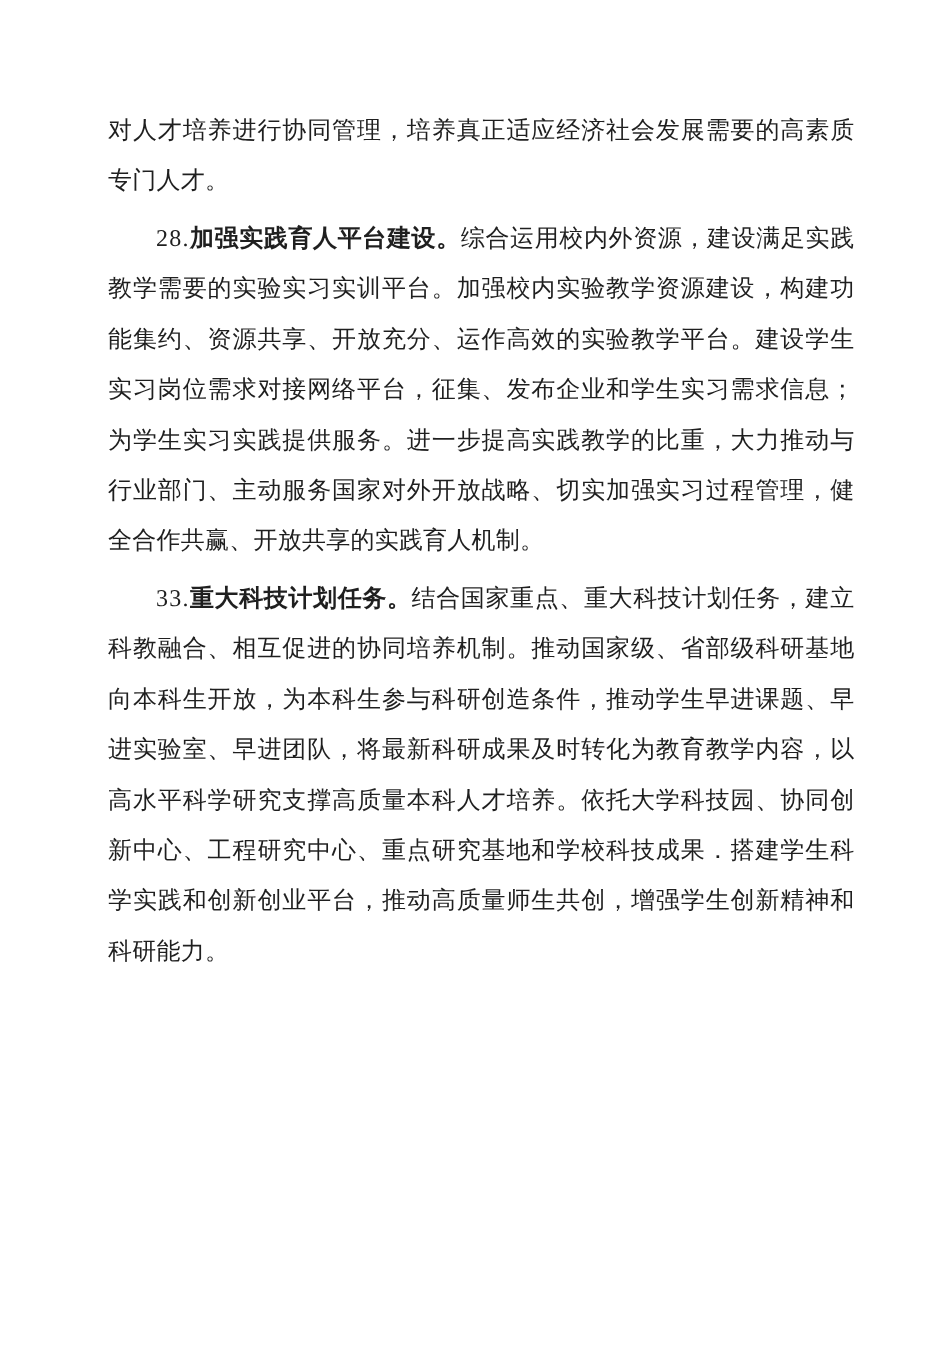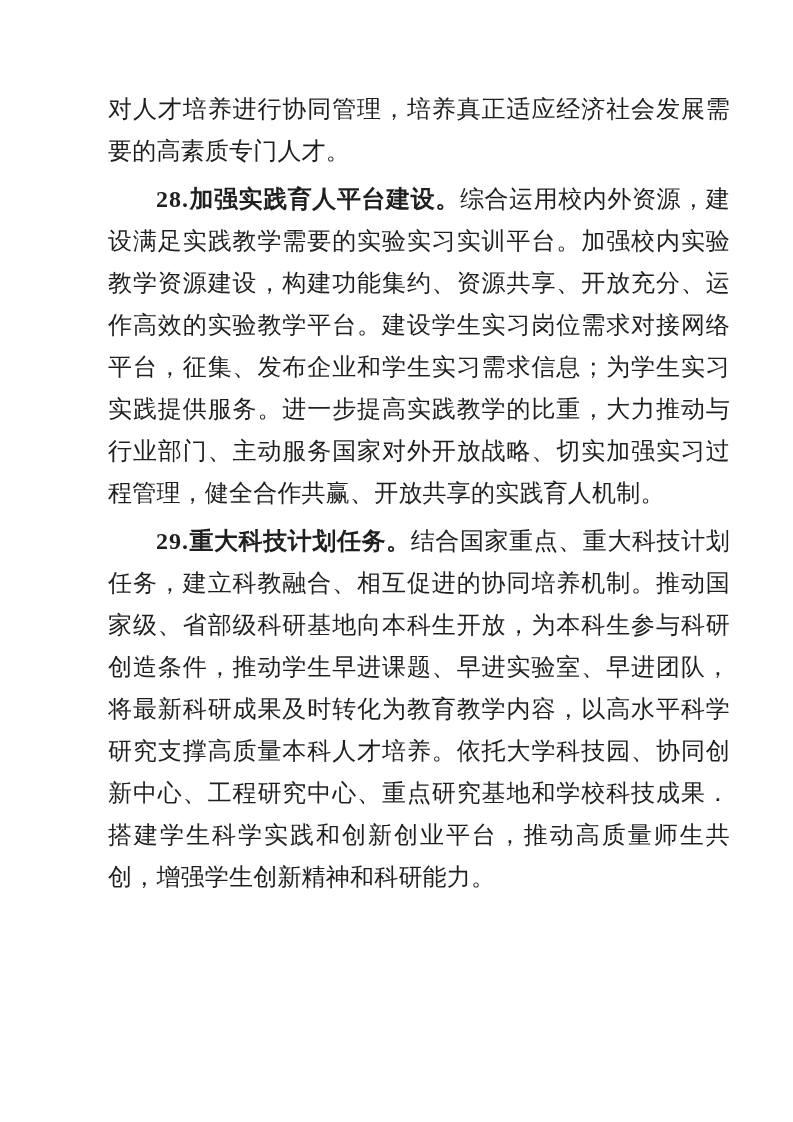--- a/index.html
+++ b/index.html
@@ -10,55 +10,55 @@
   .page {
     position: relative;
     width: 793px;
     height: 1122px;
     background: #ffffff;
     overflow: hidden;
     font-family: "Liberation Serif", "DejaVu Serif", serif;
   }
   .content {
     position: absolute;
-    left: 108px;
+    left: 90px;
     top: 88px;
     width: 622px;
-    font-size: 24px;
+    font-size: 20px;
     line-height: 42px;
     color: #1f1f1f;
     text-align: justify;
     text-justify: inter-character;
     letter-spacing: 0.2px;
     word-break: break-all;
     overflow-wrap: anywhere;
   }
   .para {
     margin: 0 0 6px 0;
     text-indent: 2em;
   }
   .para.no-indent {
     text-indent: 0;
   }
   .para-lead {
     font-weight: bold;
     margin-top: 12px;
   }
   .para-number {
-    font-weight: bold;
+    font-weight: normal;
     letter-spacing: 1px;
   }
 </style>
 </head>
 <body>
 
 <div class="page">
   <div class="content">
 
     <p class="para no-indent"><span>对人才培养进行协同管理，培养真正适应经济社会发展需要的高素质专门人才。</span></p>
 
     <p class="para"><span class="para-number">28.</span><span class="para-lead">加强实践育人平台建设。</span><span>综合运用校内外资源，建设满足实践教学需要的实验实习实训平台。加强校内实验教学资源建设，构建功能集约、资源共享、开放充分、运作高效的实验教学平台。建设学生实习岗位需求对接网络平台，征集、发布企业和学生实习需求信息；为学生实习实践提供服务。进一步提高实践教学的比重，大力推动与行业部门、主动服务国家对外开放战略、切实加强实习过程管理，健全合作共赢、开放共享的实践育人机制。</span></p>
 
-    <p class="para"><span class="para-number">29.</span><span class="para-lead">重大科技计划任务。</span><span>结合国家重点、重大科技计划任务，建立科教融合、相互促进的协同培养机制。推动国家级、省部级科研基地向本科生开放，为本科生参与科研创造条件，推动学生早进课题、早进实验室、早进团队，将最新科研成果及时转化为教育教学内容，以高水平科学研究支撑高质量本科人才培养。依托大学科技园、协同创新中心、工程研究中心、重点研究基地和学校科技成果．搭建学生科学实践和创新创业平台，推动高质量师生共创，增强学生创新精神和科研能力。</span></p>
+    <p class="para"><span class="para-number">33.</span><span class="para-lead">重大科技计划任务。</span><span>结合国家重点、重大科技计划任务，建立科教融合、相互促进的协同培养机制。推动国家级、省部级科研基地向本科生开放，为本科生参与科研创造条件，推动学生早进课题、早进实验室、早进团队，将最新科研成果及时转化为教育教学内容，以高水平科学研究支撑高质量本科人才培养。依托大学科技园、协同创新中心、工程研究中心、重点研究基地和学校科技成果．搭建学生科学实践和创新创业平台，推动高质量师生共创，增强学生创新精神和科研能力。</span></p>
 
 
   </div>
 </div>
 
 </body></html>

